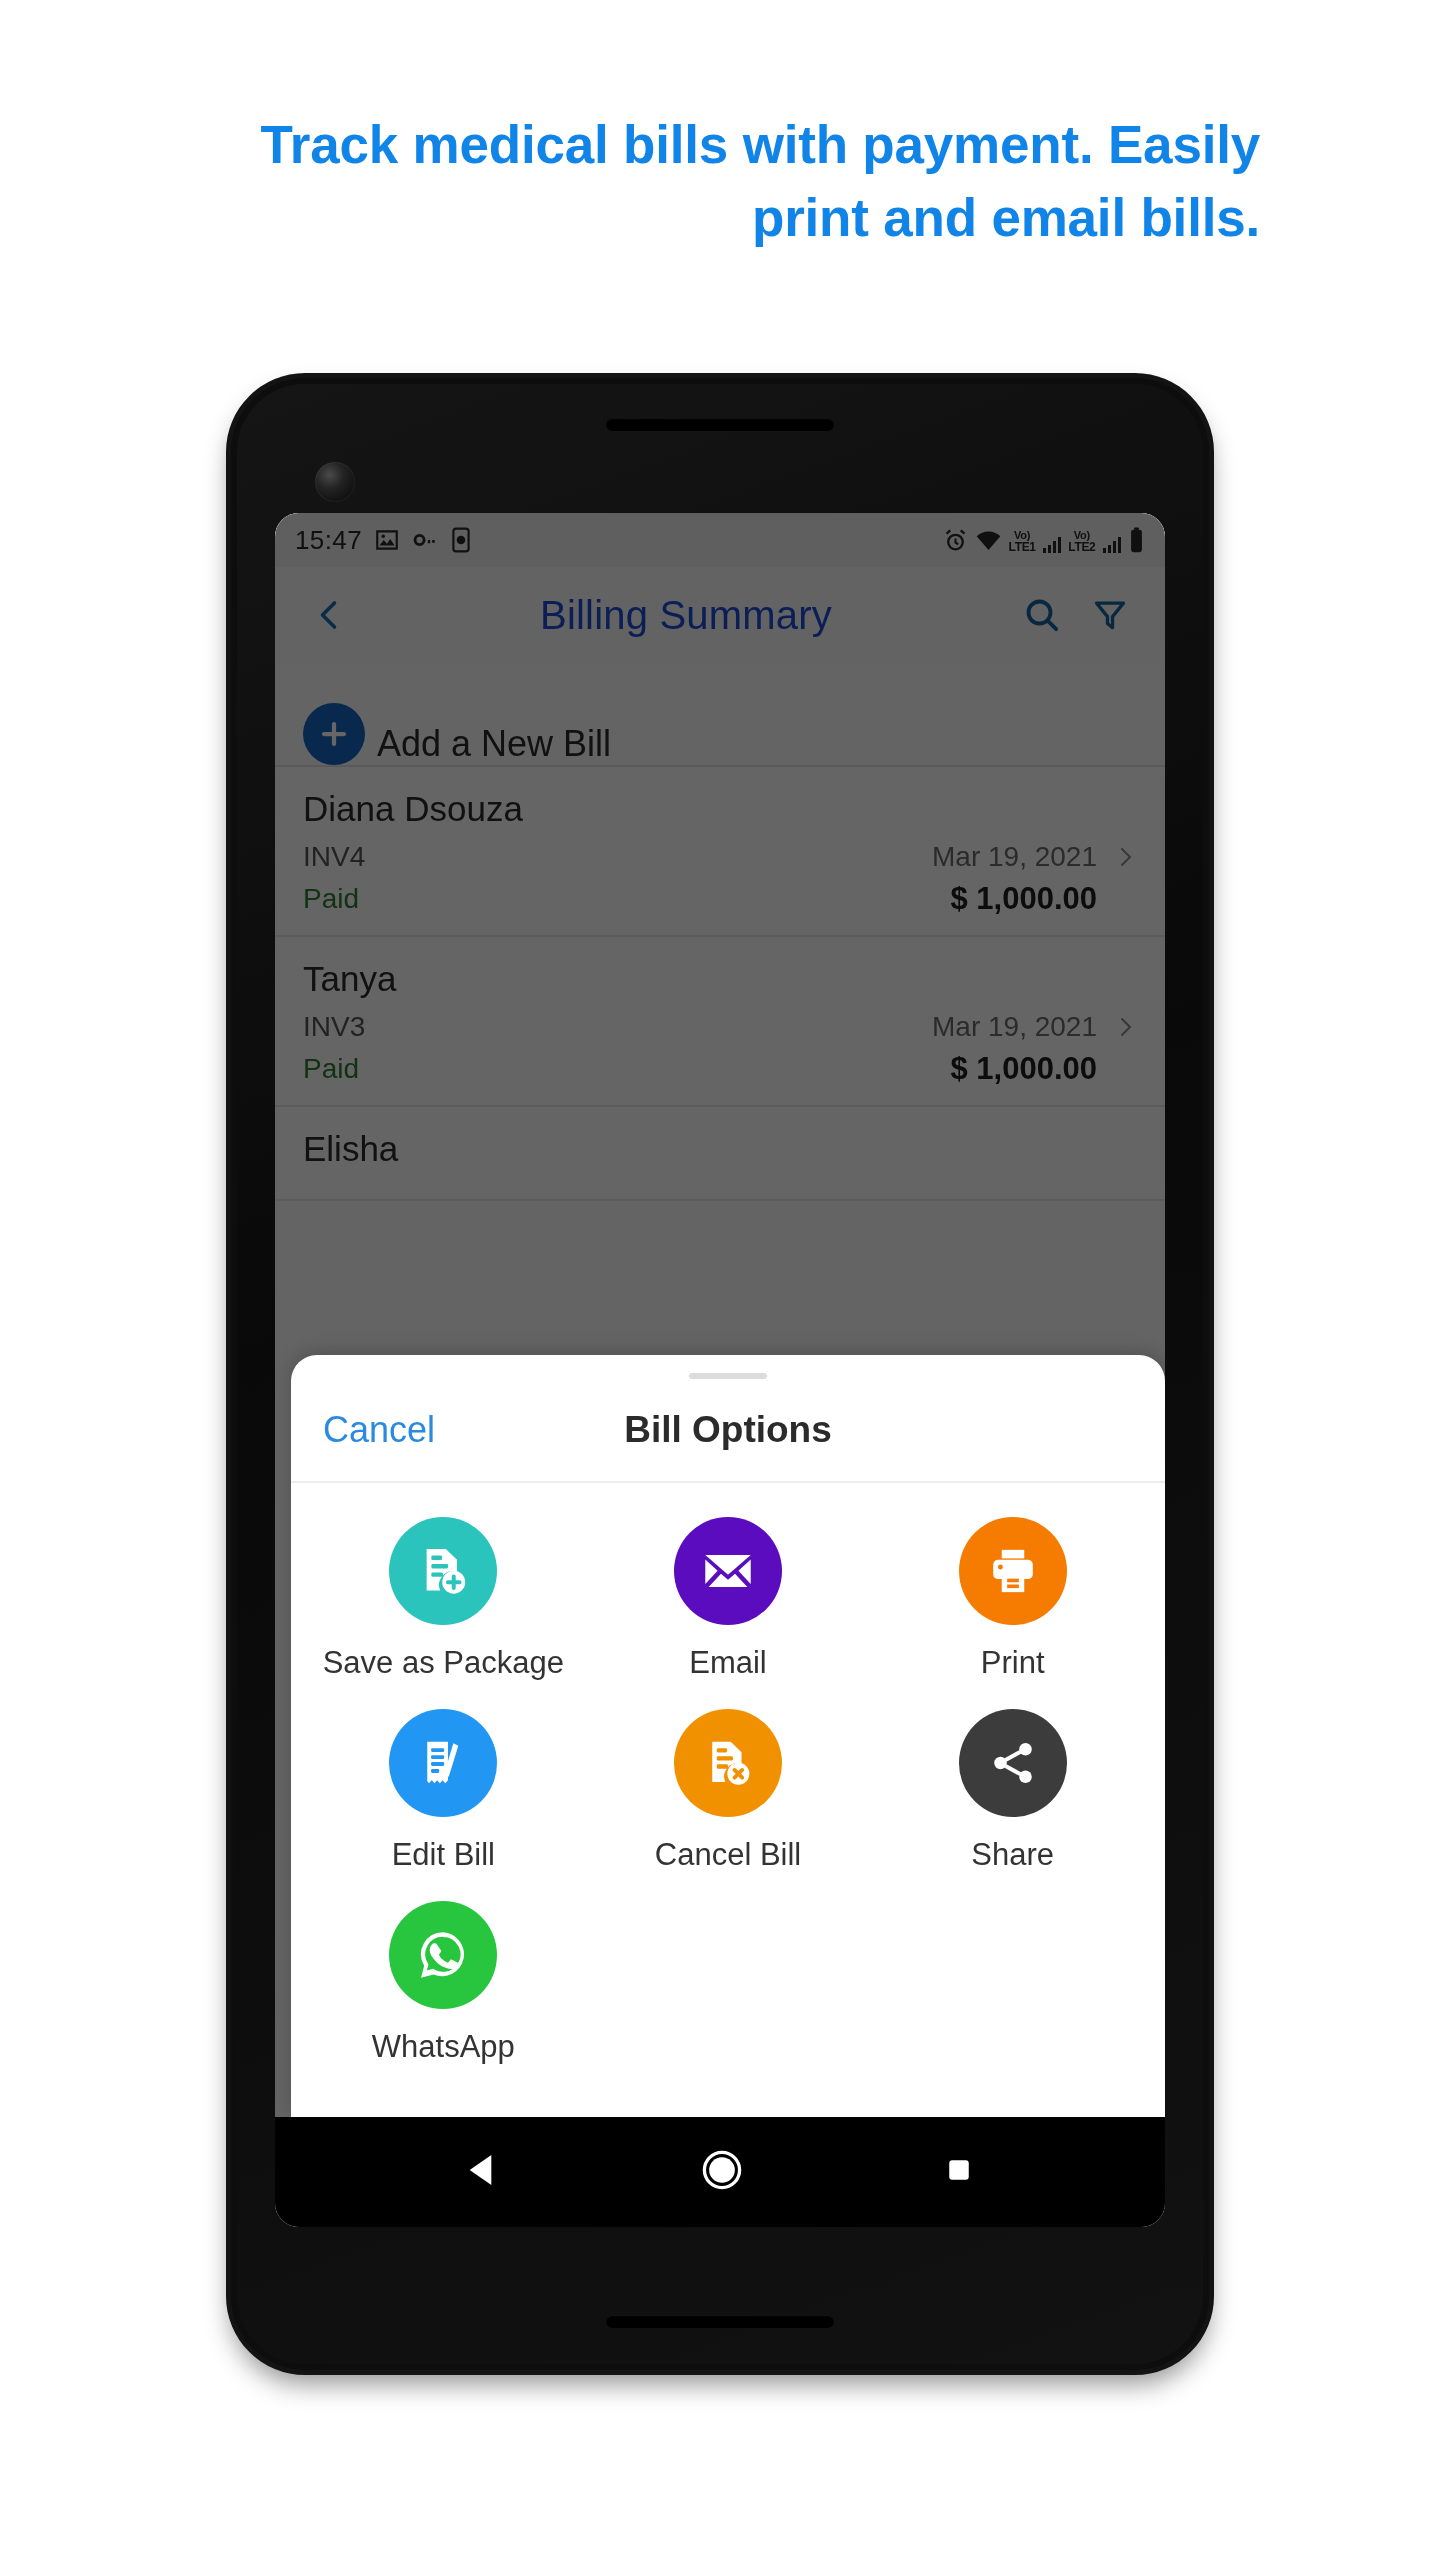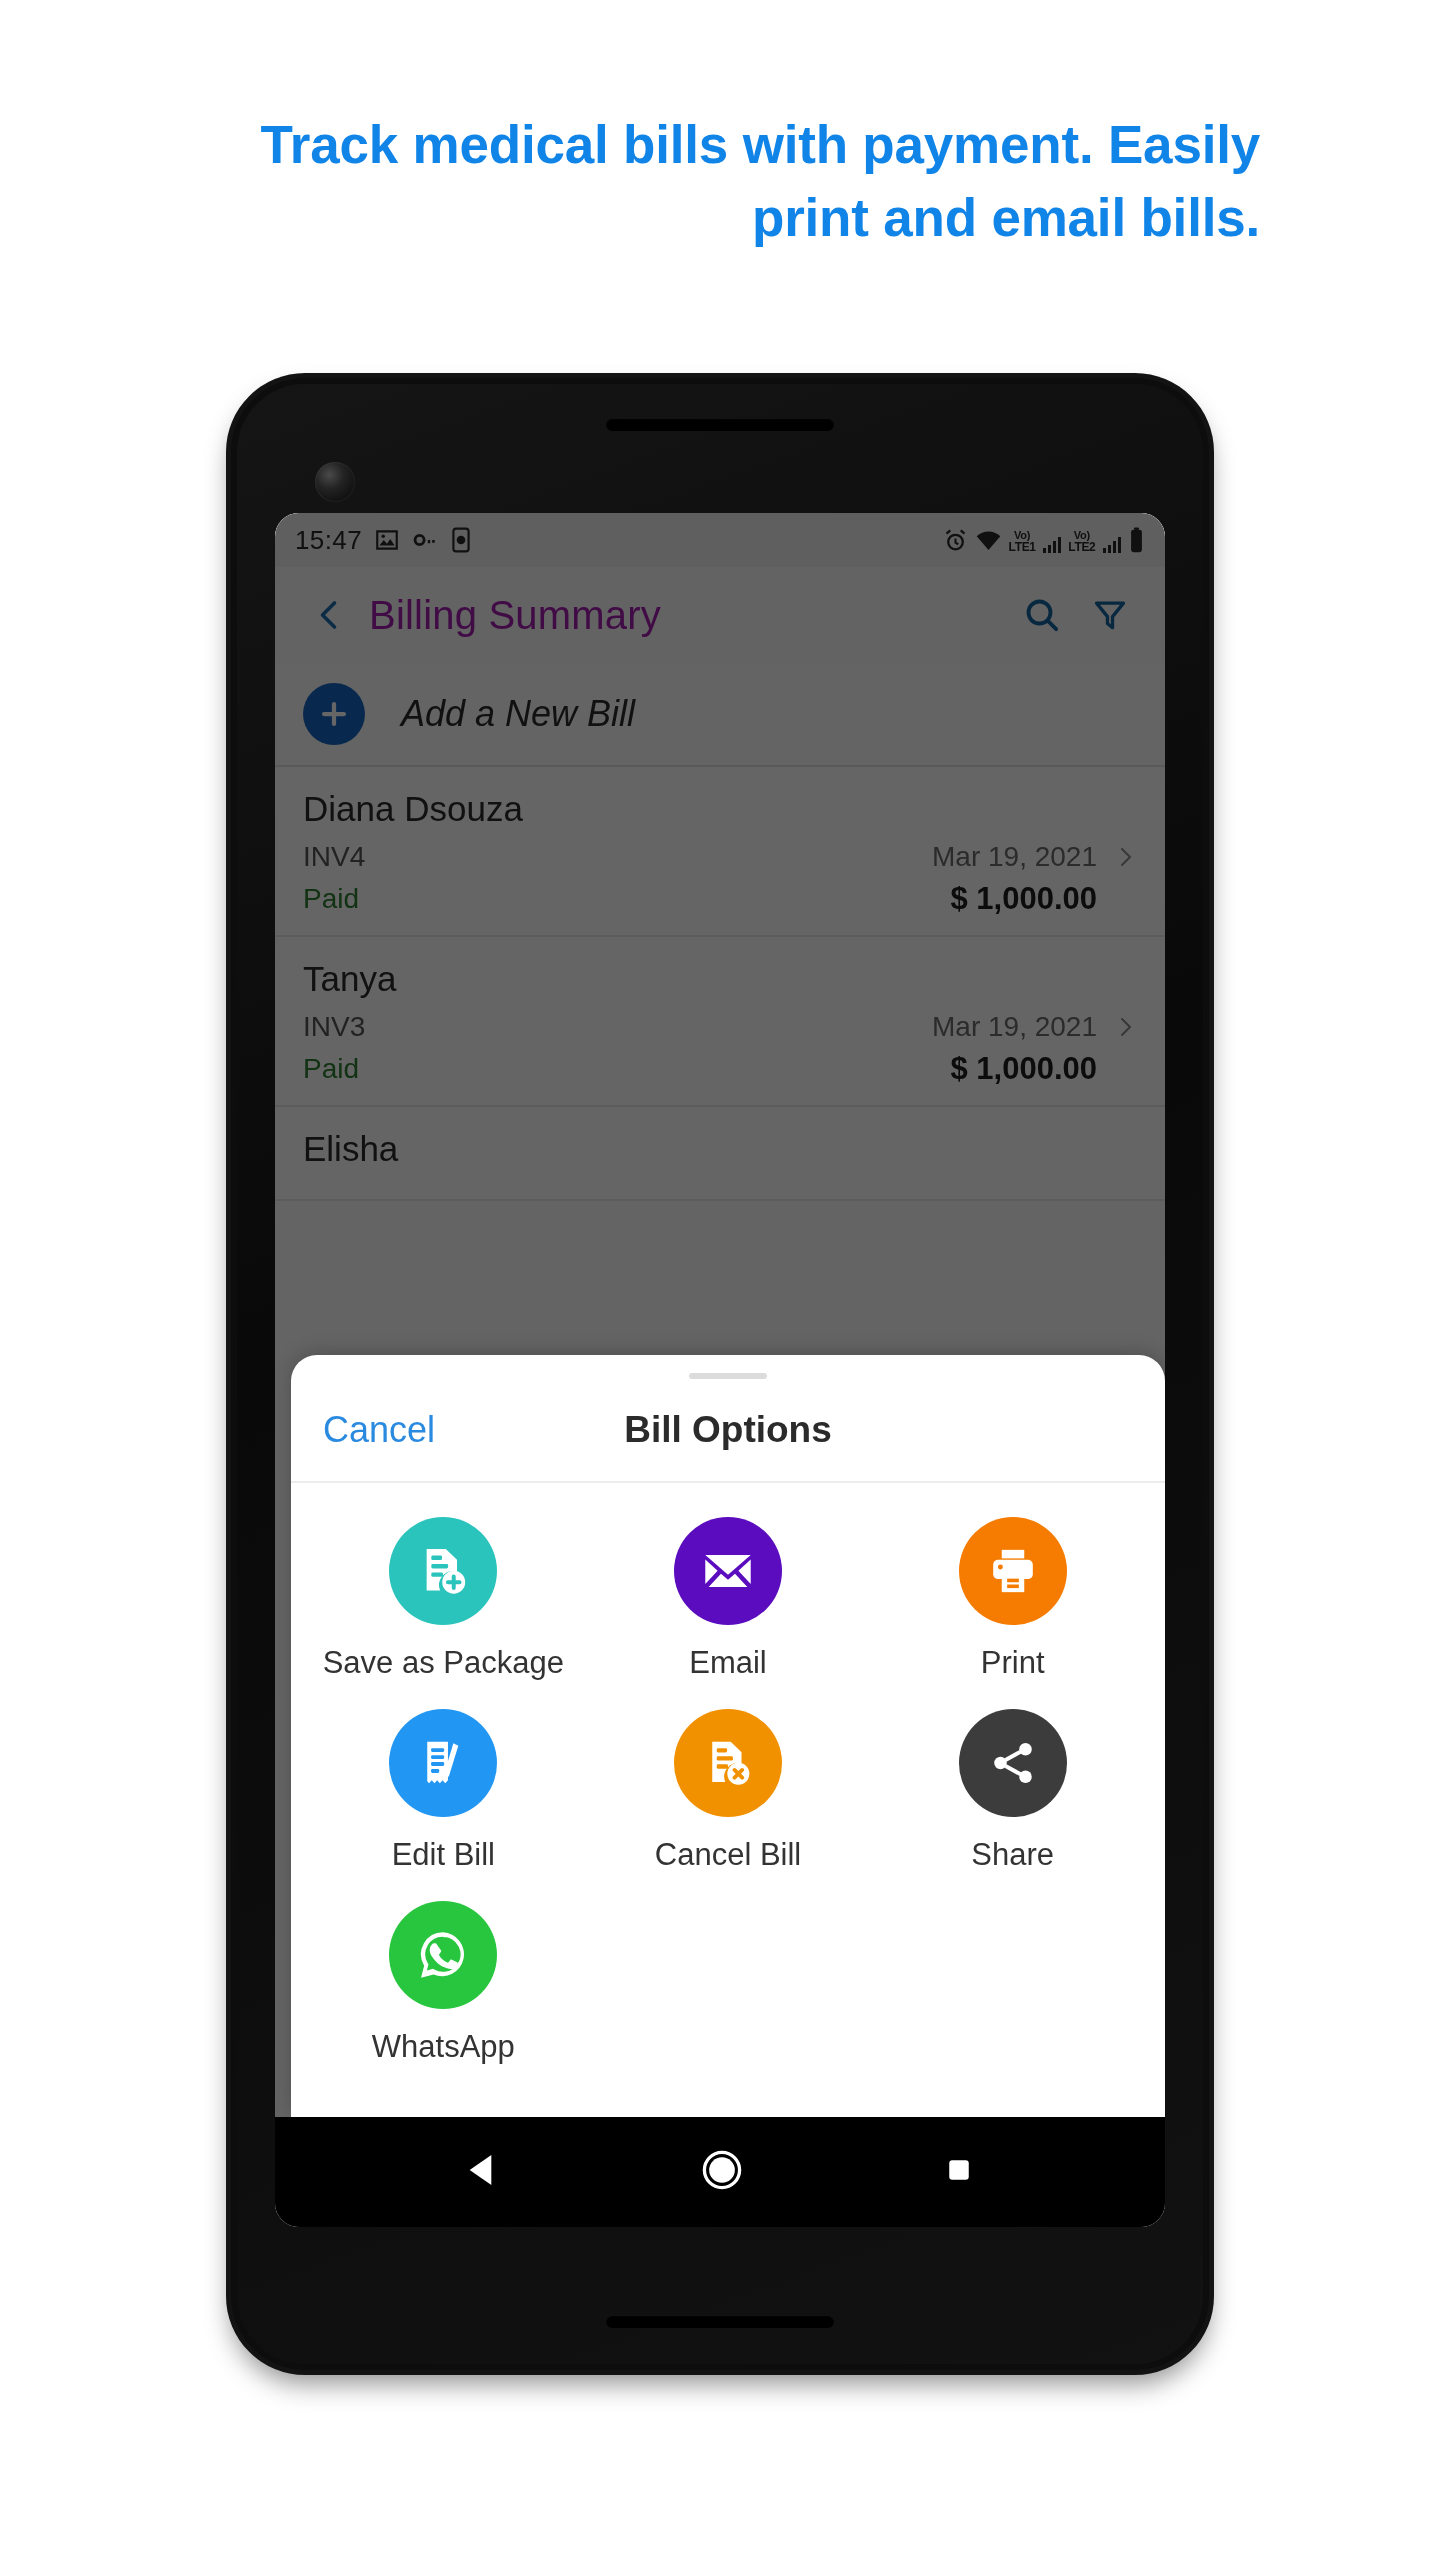--- a/index.html
+++ b/index.html
@@ -107,38 +107,37 @@
   .appbar {
     height: 96px;
     background: #f7f7f7;
     display: flex;
     align-items: center;
     padding: 0 26px;
     gap: 10px;
   }
   .appbar-title {
     flex: 1;
-    text-align: left;
+    text-align: center;
     font-size: 40px;
-    color: #a21caf;
+    color: #1d4ed8;
     font-weight: 400;
     letter-spacing: .2px;
   }
   .icon-btn { width: 58px; height: 58px; display: flex; align-items: center; justify-content: center; }
 
   
   .addnew {
     height: 104px;
     background: #fbfbfb;
     display: flex;
-    align-items: center;
+    align-items: flex-end;
     padding: 0 28px;
-    gap: 36px;
+    gap: 12px;
     border-bottom: 2px solid #e2e2e2;
-    font-style: italic;
   }
   .plus-circle {
     width: 62px; height: 62px; border-radius: 50%;
     background: #1565c0;
     display: flex; align-items: center; justify-content: center;
     flex: none;
   }
   .addnew-label { font-size: 36px; color: #2b2b2b; }
 
   

